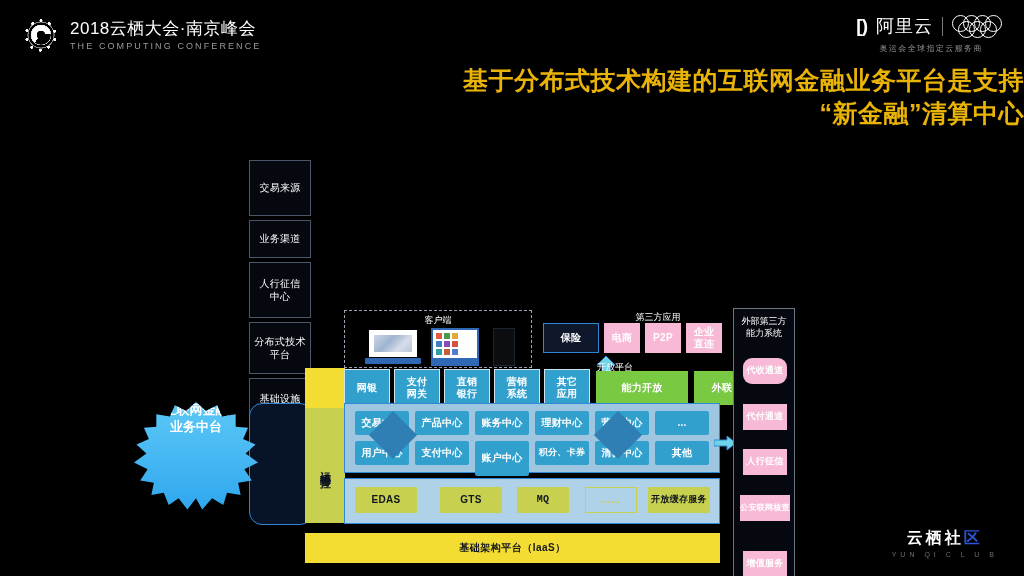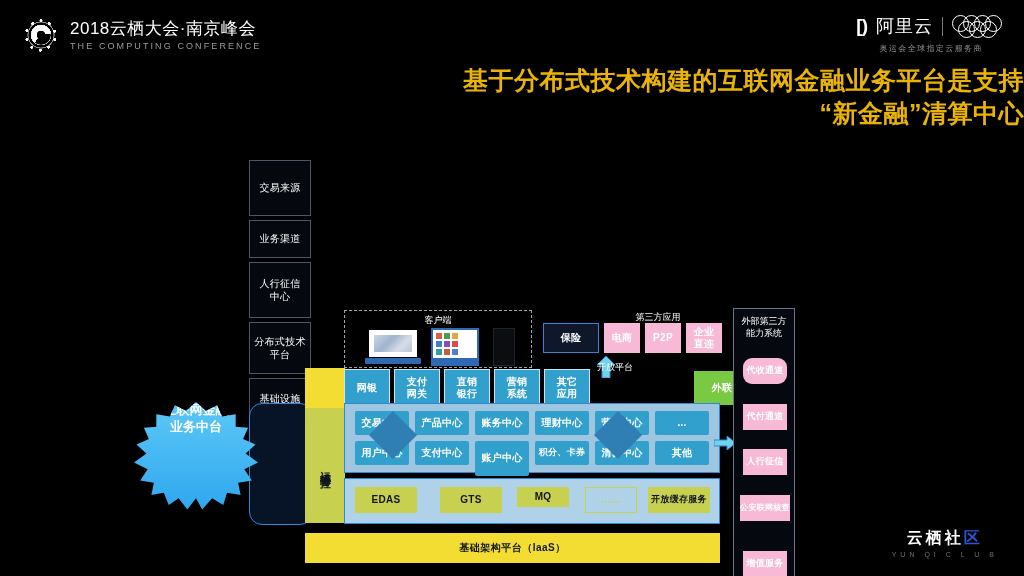--- a/index.html
+++ b/index.html
@@ -223,20 +223,21 @@
     <div class="chip blue" style="left:344px;top:219px;width:46px;height:38px;">网银</div>
     <div class="chip blue" style="left:394px;top:219px;width:46px;height:38px;white-space:pre-line;">支付
 网关</div>
     <div class="chip blue" style="left:444px;top:219px;width:46px;height:38px;white-space:pre-line;">直销
 银行</div>
     <div class="chip blue" style="left:494px;top:219px;width:46px;height:38px;white-space:pre-line;">营销
 系统</div>
     <div class="chip blue" style="left:544px;top:219px;width:46px;height:38px;white-space:pre-line;">其它
 应用</div>
 
+    <div class="chip green2" style="left:596px;top:221px;width:92px;height:34px;">能力开放</div>
     <div class="chip green2" style="left:694px;top:221px;width:56px;height:34px;">外联</div>
 
     <svg class="arrow-right" style="left:752px;top:231px;" viewBox="0 0 22 14">
       <polygon points="0,4 13,4 13,0 22,7 13,14 13,10 0,10" fill="#6fd4e8" stroke="#2f87d6" stroke-width="1"></polygon>
     </svg>
 
     <div class="panel panel-centers">
       <div class="chip ltblue" style="position:absolute;left:10px;top:7px;width:54px;height:24px;">交易中心</div>
       <div class="chip ltblue" style="position:absolute;left:70px;top:7px;width:54px;height:24px;">产品中心</div>
       <div class="chip ltblue" style="position:absolute;left:130px;top:7px;width:54px;height:24px;">账务中心</div>
@@ -248,21 +249,21 @@
       <div class="chip ltblue" style="position:absolute;left:70px;top:37px;width:54px;height:24px;">支付中心</div>
       <div class="chip ltblue" style="position:absolute;left:130px;top:37px;width:54px;height:35px;">账户中心</div>
       <div class="chip ltblue" style="position:absolute;left:190px;top:37px;width:54px;height:24px;font-size:9px;">积分、卡券</div>
       <div class="chip ltblue" style="position:absolute;left:250px;top:37px;width:54px;height:24px;">清算中心</div>
       <div class="chip ltblue" style="position:absolute;left:310px;top:37px;width:54px;height:24px;">其他</div>
     </div>
 
     <div class="panel panel-dist">
       <div class="chip olive" style="position:absolute;left:10px;top:8px;width:62px;height:26px;">EDAS</div>
       <div class="chip olive" style="position:absolute;left:95px;top:8px;width:62px;height:26px;">GTS</div>
-      <div class="chip olive" style="position:absolute;left:172px;top:8px;width:52px;height:20px;">MQ</div>
+      <div class="chip olive" style="position:absolute;left:172px;top:8px;width:52px;height:26px;font-family:Liberation Mono, monospace;">MQ</div>
       <div class="chip olive ghost" style="position:absolute;left:240px;top:8px;width:52px;height:26px;">……</div>
       <div class="chip olive" style="position:absolute;left:303px;top:8px;width:62px;height:26px;font-size:9px;">开放缓存服务</div>
     </div>
 
     <div class="iaas">
       <span>基础架构平台（IaaS）</span>
     </div>
 
     <div class="diamond" style="left:376px;top:268px;"></div>
     <div class="diamond" style="left:601px;top:268px;"></div>

